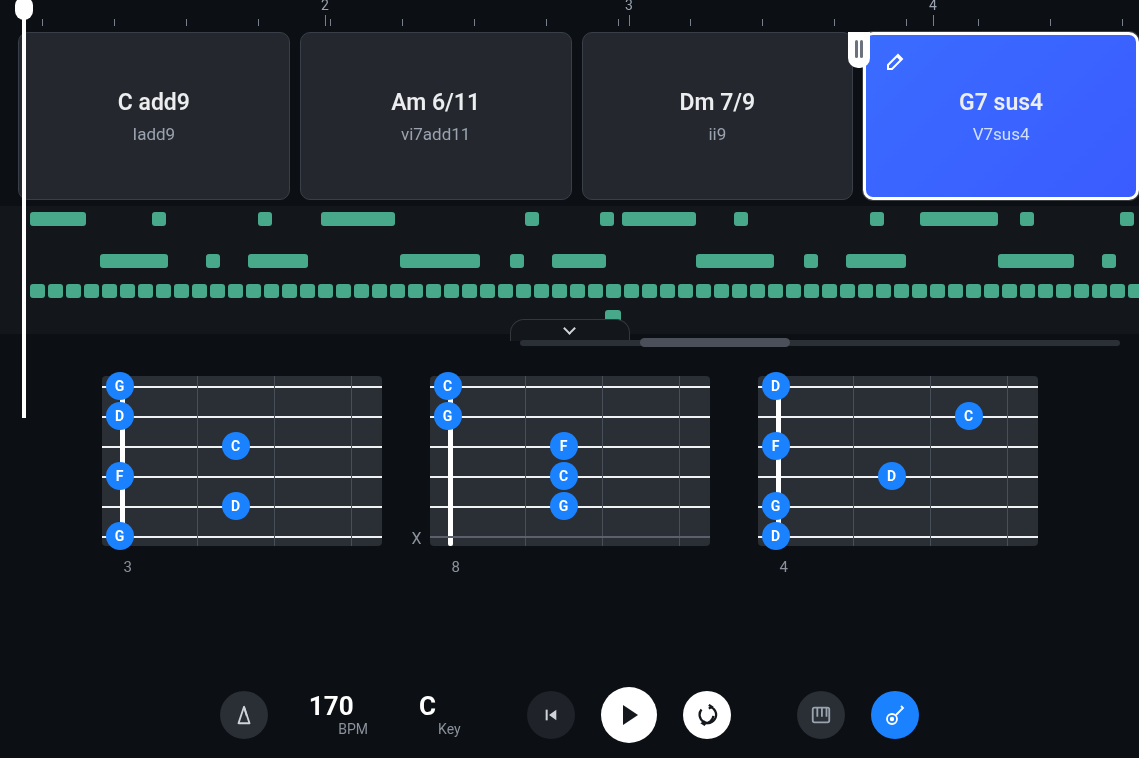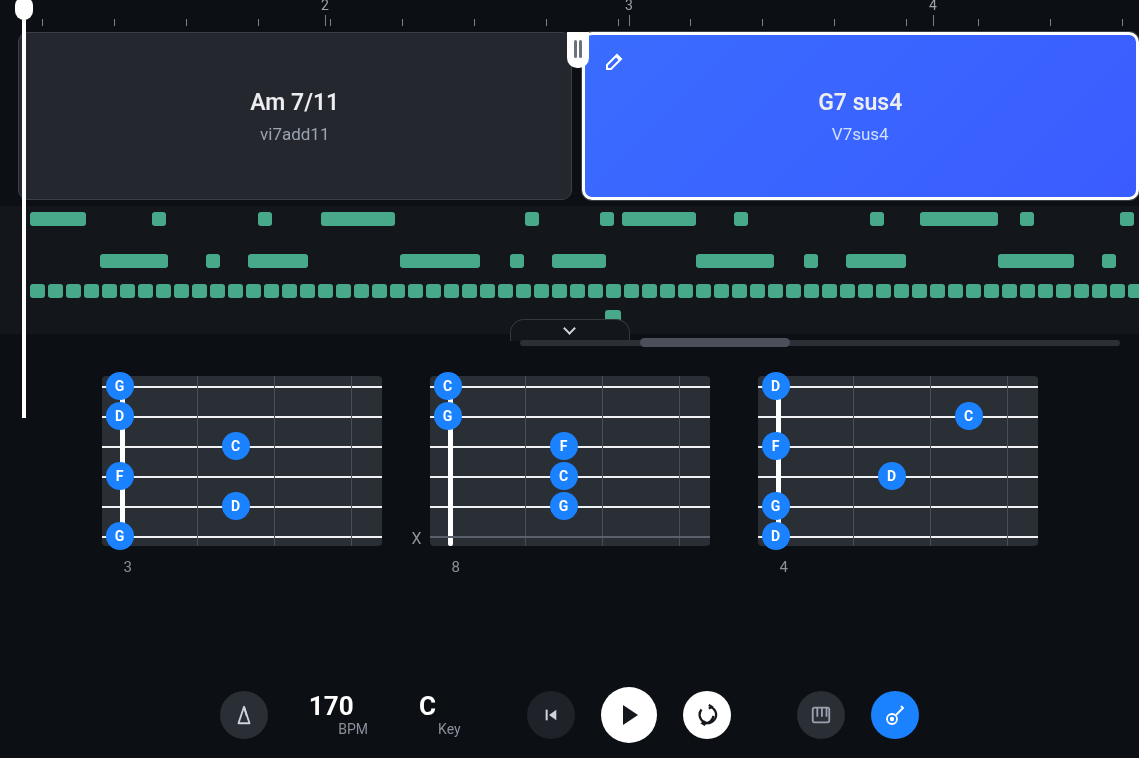--- a/index.html
+++ b/index.html
@@ -105,22 +105,30 @@
       <div class="tick-label" style="left: 325px;">2</div>
       <div class="tick major" style="left: 629px;"></div>
       <div class="tick-label" style="left: 629px;">3</div>
       <div class="tick major" style="left: 933px;"></div>
       <div class="tick-label" style="left: 933px;">4</div>
     </div>
   <div class="playhead"></div>
 
   <div class="chord-row" id="chord-row">
       <div class="chord">
-        <div class="name">Am 7/11</div>
+        <div class="name">C add9</div>
+        <div class="roman">Iadd9</div>
+      </div>
+      <div class="chord">
+        <div class="name">Am 6/11</div>
         <div class="roman">vi7add11</div>
+      </div>
+      <div class="chord">
+        <div class="name">Dm 7/9</div>
+        <div class="roman">ii9</div>
       </div>
       <div class="chord active">
         <div class="grip"></div>
         <span class="edit-icon">
           <svg width="24" height="24" viewBox="0 0 24 24" fill="none" stroke="#fff" stroke-width="2">
             <path d="M4 16 L14 6 L18 10 L8 20 H4 V16 Z"></path>
             <path d="M13 7 L17 11"></path>
           </svg>
         </span>
         <div class="name">G7 sus4</div>

